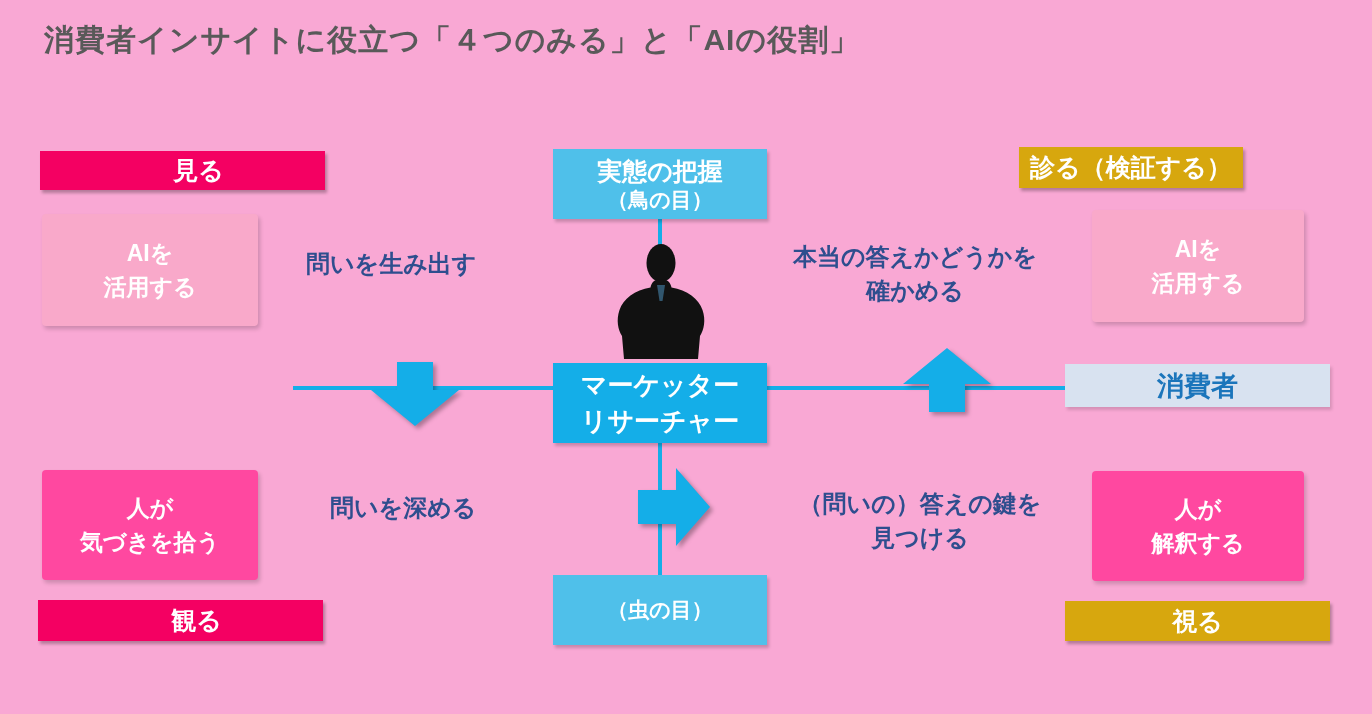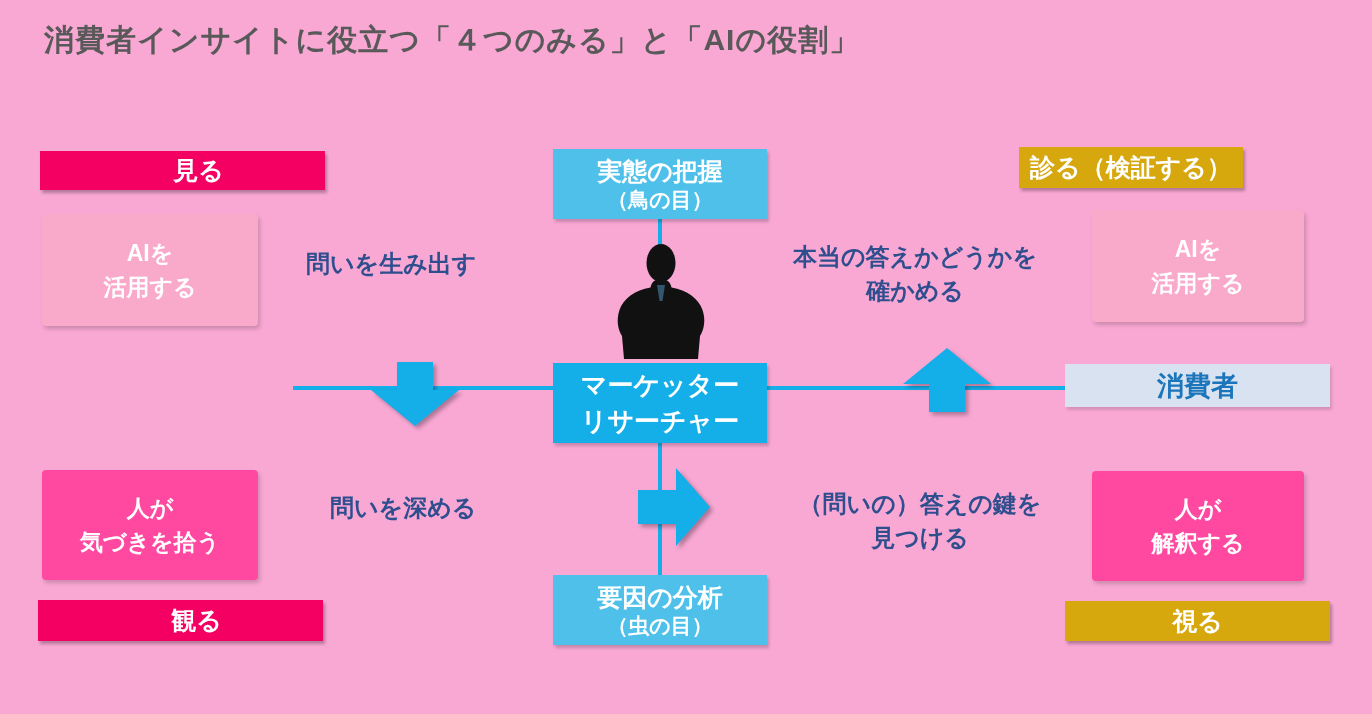--- a/index.html
+++ b/index.html
@@ -129,21 +129,20 @@
     <path fill="#111" d="M60,36 C53,36 50.5,40 49.5,44.5 C34,47 22,56 18.5,67
       C15,77 17,87 21,93 L23,116 L97,116 L99,93 C103,87 105,77 101.5,67
       C98,56 86,47 70.5,44.5 C69.5,40 67,36 60,36 Z"></path>
     <path fill="#31566e" d="M56,42 L64,42 L61.5,58 L58.5,58 Z"></path>
   </svg>
 
   <div class="node bright mid-node" id="node-mid">マーケッター
 リサーチャー</div>
 
   <div class="node sky" id="node-bottom">
-    <span class="main">要因の分析</span>
     <span class="sub">（虫の目）</span>
   </div>
 
   <div class="tag gold" id="tag-tr">診る（検証する）</div>
   <div class="bubble light" id="bubble-tr">AIを
 活用する</div>
   <div class="side-box" id="side-right">消費者</div>
   <div class="bubble hot" id="bubble-br">人が
 解釈する</div>
   <div class="tag gold" id="tag-br">視る</div>

